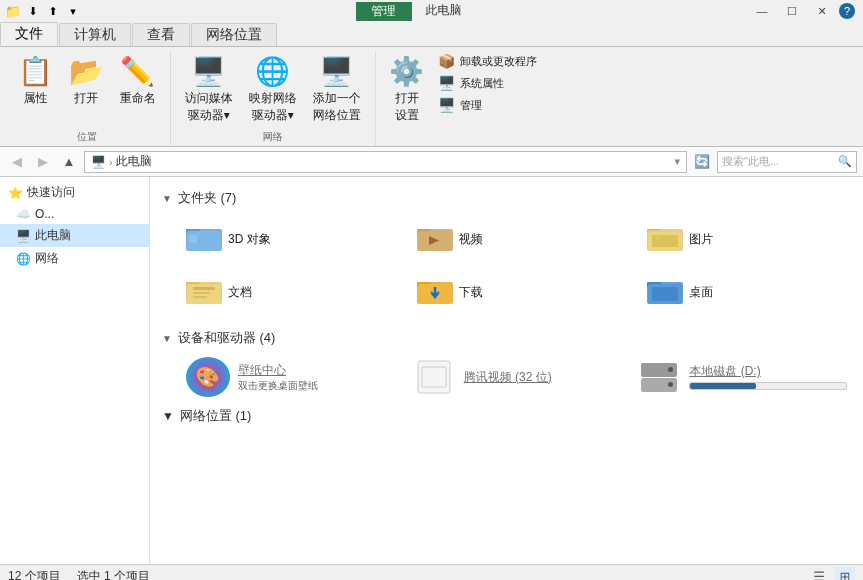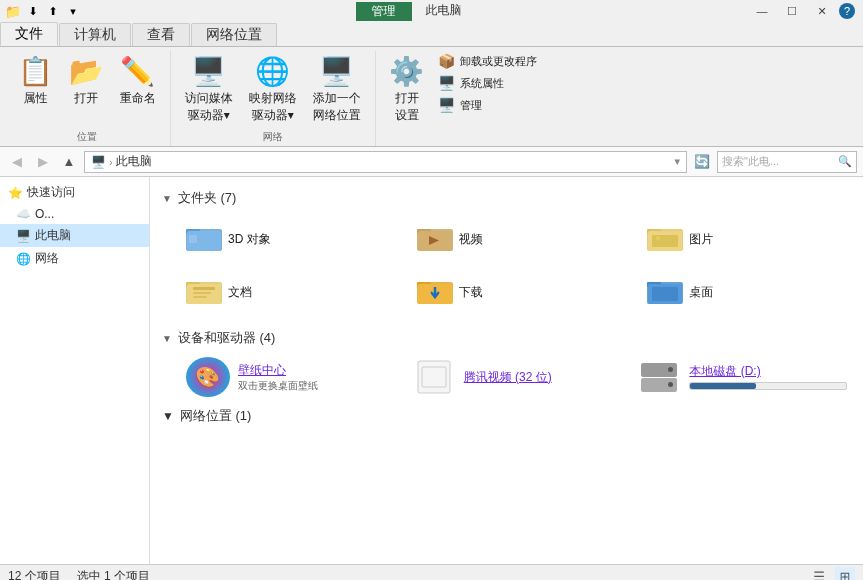--- a/index.html
+++ b/index.html
@@ -176,21 +176,21 @@
     }
     .drive-icon-box {
       width: 44px;
       height: 40px;
       display: flex;
       align-items: center;
       justify-content: center;
       flex-shrink: 0;
     }
     .drive-info { flex: 1; min-width: 0; }
-    .drive-name { font-size: 12px; color: #6d28d9; text-decoration: underline; cursor: pointer; }
+    .drive-name { font-size: 12px; color: #737373; text-decoration: underline; cursor: pointer; }
     .drive-bar-bg { height: 8px; background: #eee; border-radius: 2px; margin: 2px 0; border: 1px solid #ccc; }
     .drive-bar-fill { height: 100%; border-radius: 2px; }
     .drive-bar-fill.blue { background: #5b9bd5; }
     .drive-bar-fill.dark-blue { background: #336699; }
     .drive-space { font-size: 10px; color: #666; }
 
     
     .wallpaper-icon {
       width: 44px; height: 40px;
       border-radius: 50%;

